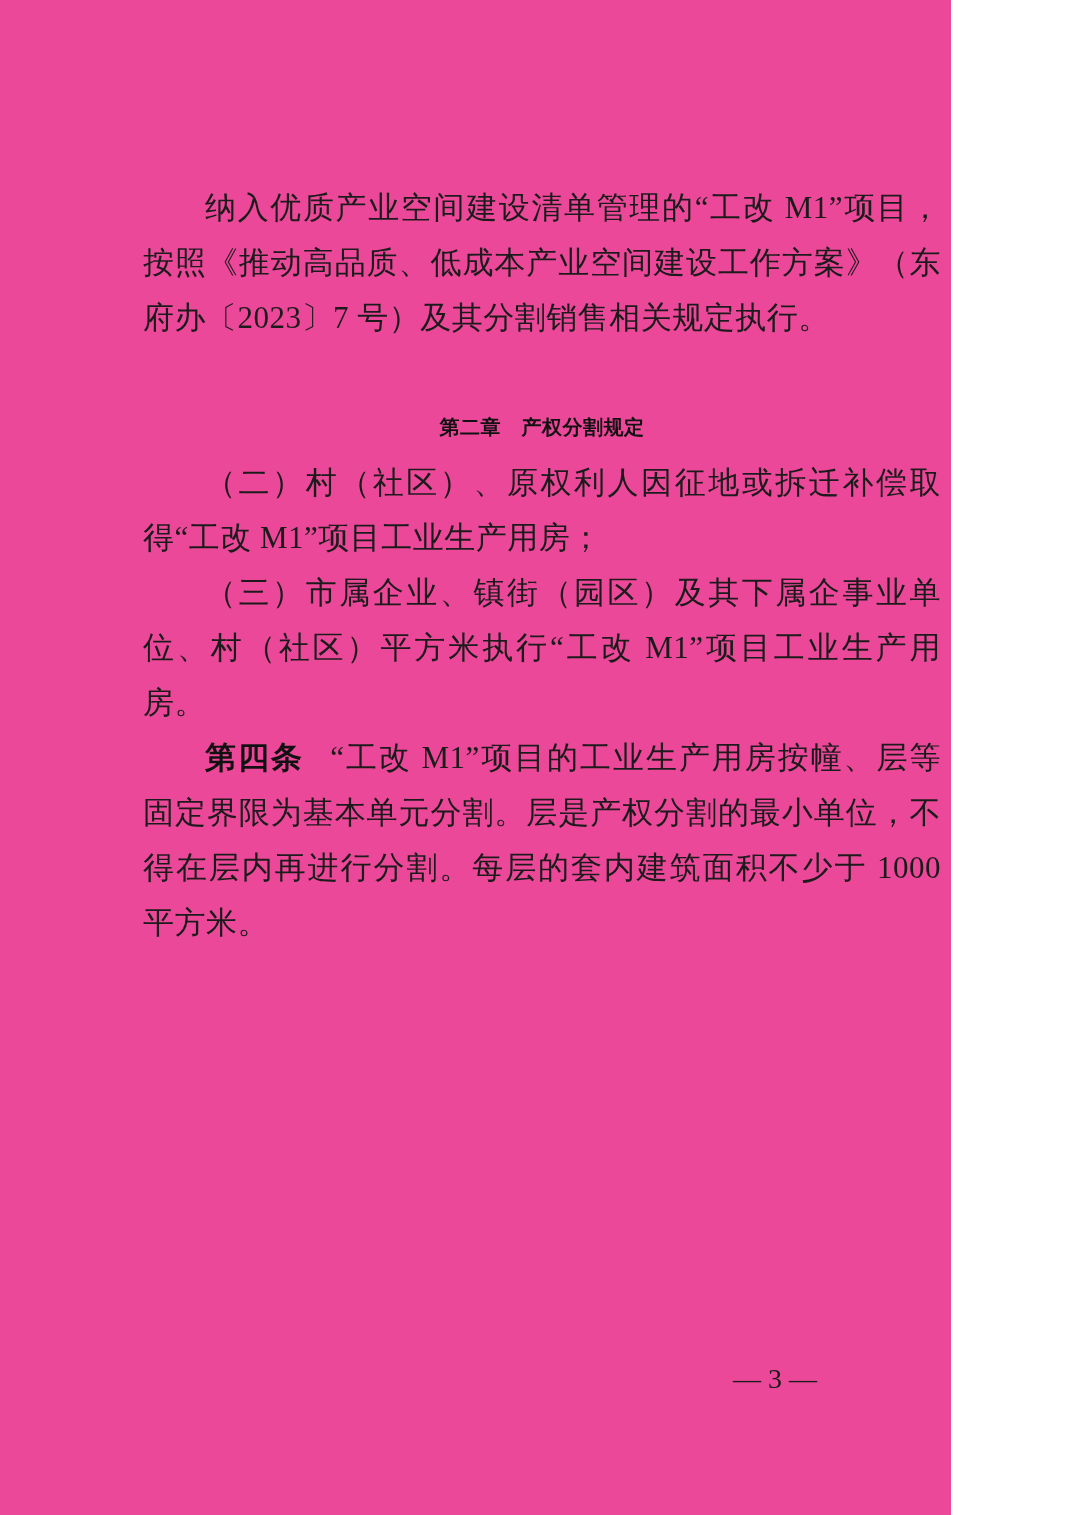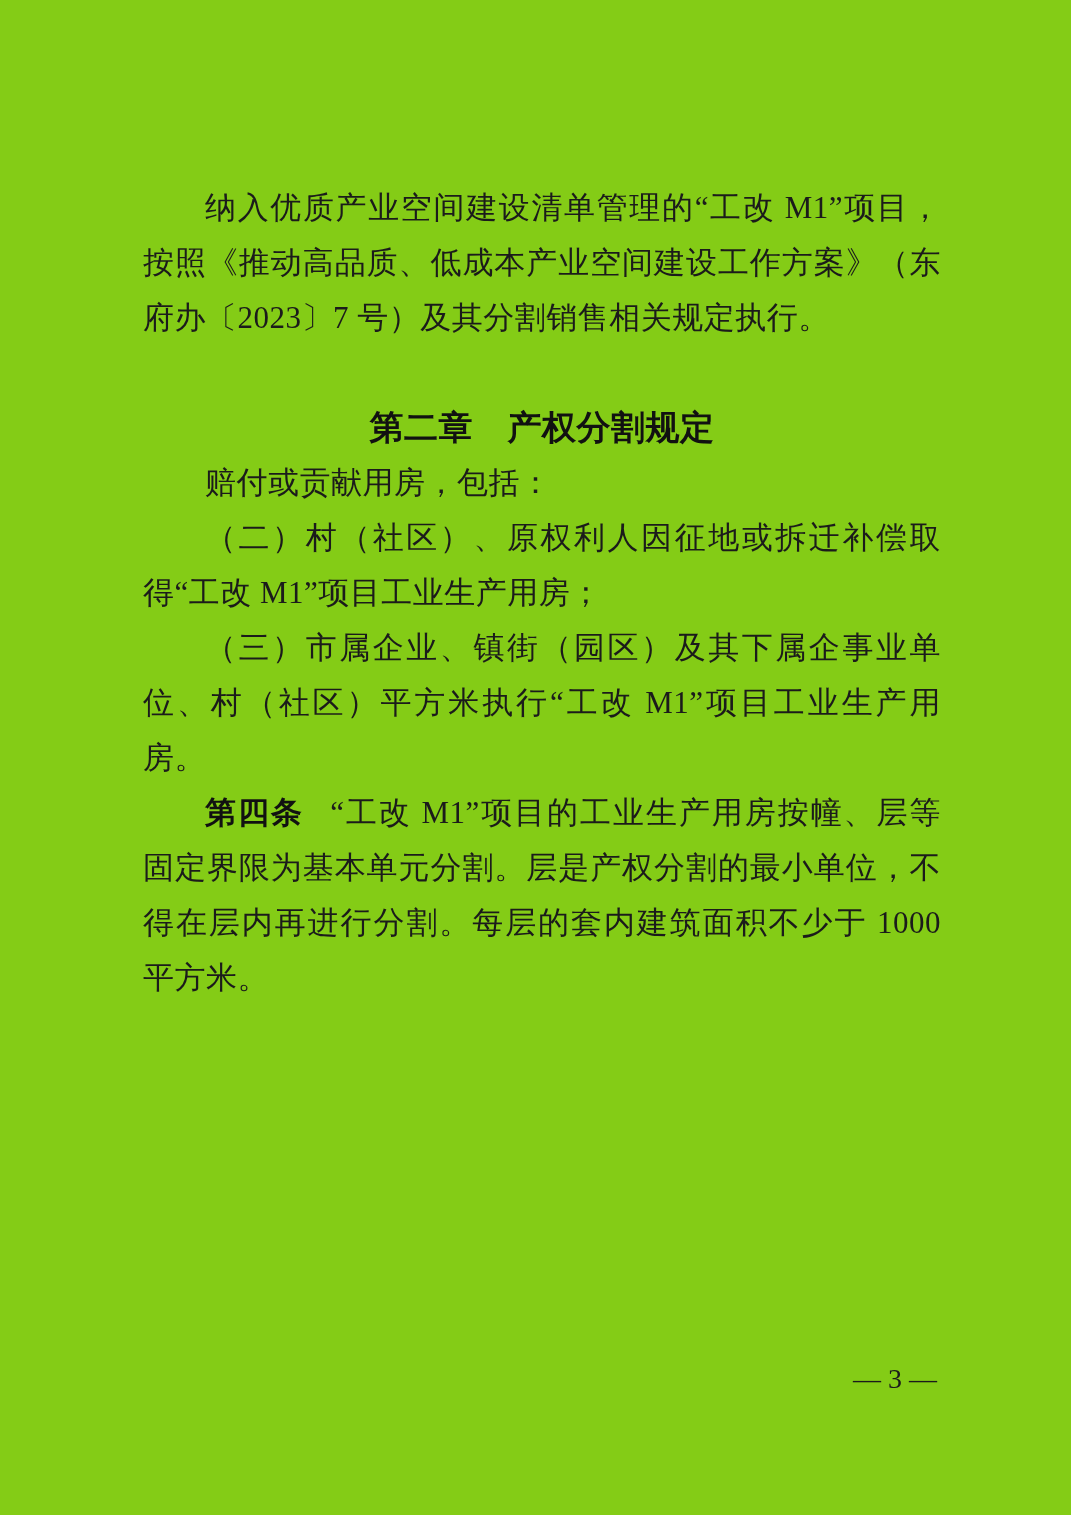--- a/index.html
+++ b/index.html
@@ -2,23 +2,23 @@
 <html><head>
 <meta charset="utf-8">
 <style>
   html, body {
     margin: 0;
     padding: 0;
     background: #ffffff;
   }
   .page {
     position: relative;
-    width: 1071px;
+    width: 951px;
     height: 1515px;
-    background: #84cc16;
+    background: #ec4899;
     overflow: hidden;
     font-family: "Liberation Serif", "DejaVu Serif", serif;
     color: #1b1b1b;
   }
   .content {
     position: absolute;
     left: 143px;
     top: 180px;
     width: 798px;
     font-size: 31px;
@@ -31,21 +31,21 @@
     padding: 0;
     text-indent: 2em;
   }
   .chapter-heading {
     margin: 55px 0 0 0;
     padding: 0;
     text-indent: 0;
     text-align: center;
     font-family: "Liberation Sans", "DejaVu Sans", sans-serif;
     font-weight: bold;
-    font-size: 34px;
+    font-size: 20px;
     line-height: 55px;
     color: #111111;
   }
   .article-label {
     font-family: "Liberation Sans", "DejaVu Sans", sans-serif;
     font-weight: bold;
     color: #111111;
     margin-right: 0.85em;
   }
   .page-footer {
@@ -62,21 +62,20 @@
 <body>
 
 <div class="page">
   <div class="content">
 
     <p>纳入优质产业空间建设清单管理的“工改 M1”项目，按照《推动高品质、低成本产业空间建设工作方案》（东府办〔2023〕7 号）及其分割销售相关规定执行。</p>
 
     <h2 class="chapter-heading">第二章　产权分割规定</h2>
 
 
-    <p>赔付或贡献用房，包括：</p>
 
 
     <p>（二）村（社区）、原权利人因征地或拆迁补偿取得“工改 M1”项目工业生产用房；</p>
 
     <p>（三）市属企业、镇街（园区）及其下属企事业单位、村（社区）平方米执行“工改 M1”项目工业生产用房。</p>
 
     <p><span class="article-label">第四条</span><span>“工改 M1”项目的工业生产用房按幢、层等固定界限为基本单元分割。层是产权分割的最小单位，不得在层内再进行分割。每层的套内建筑面积不少于 1000 平方米。</span></p>
 
 
 

